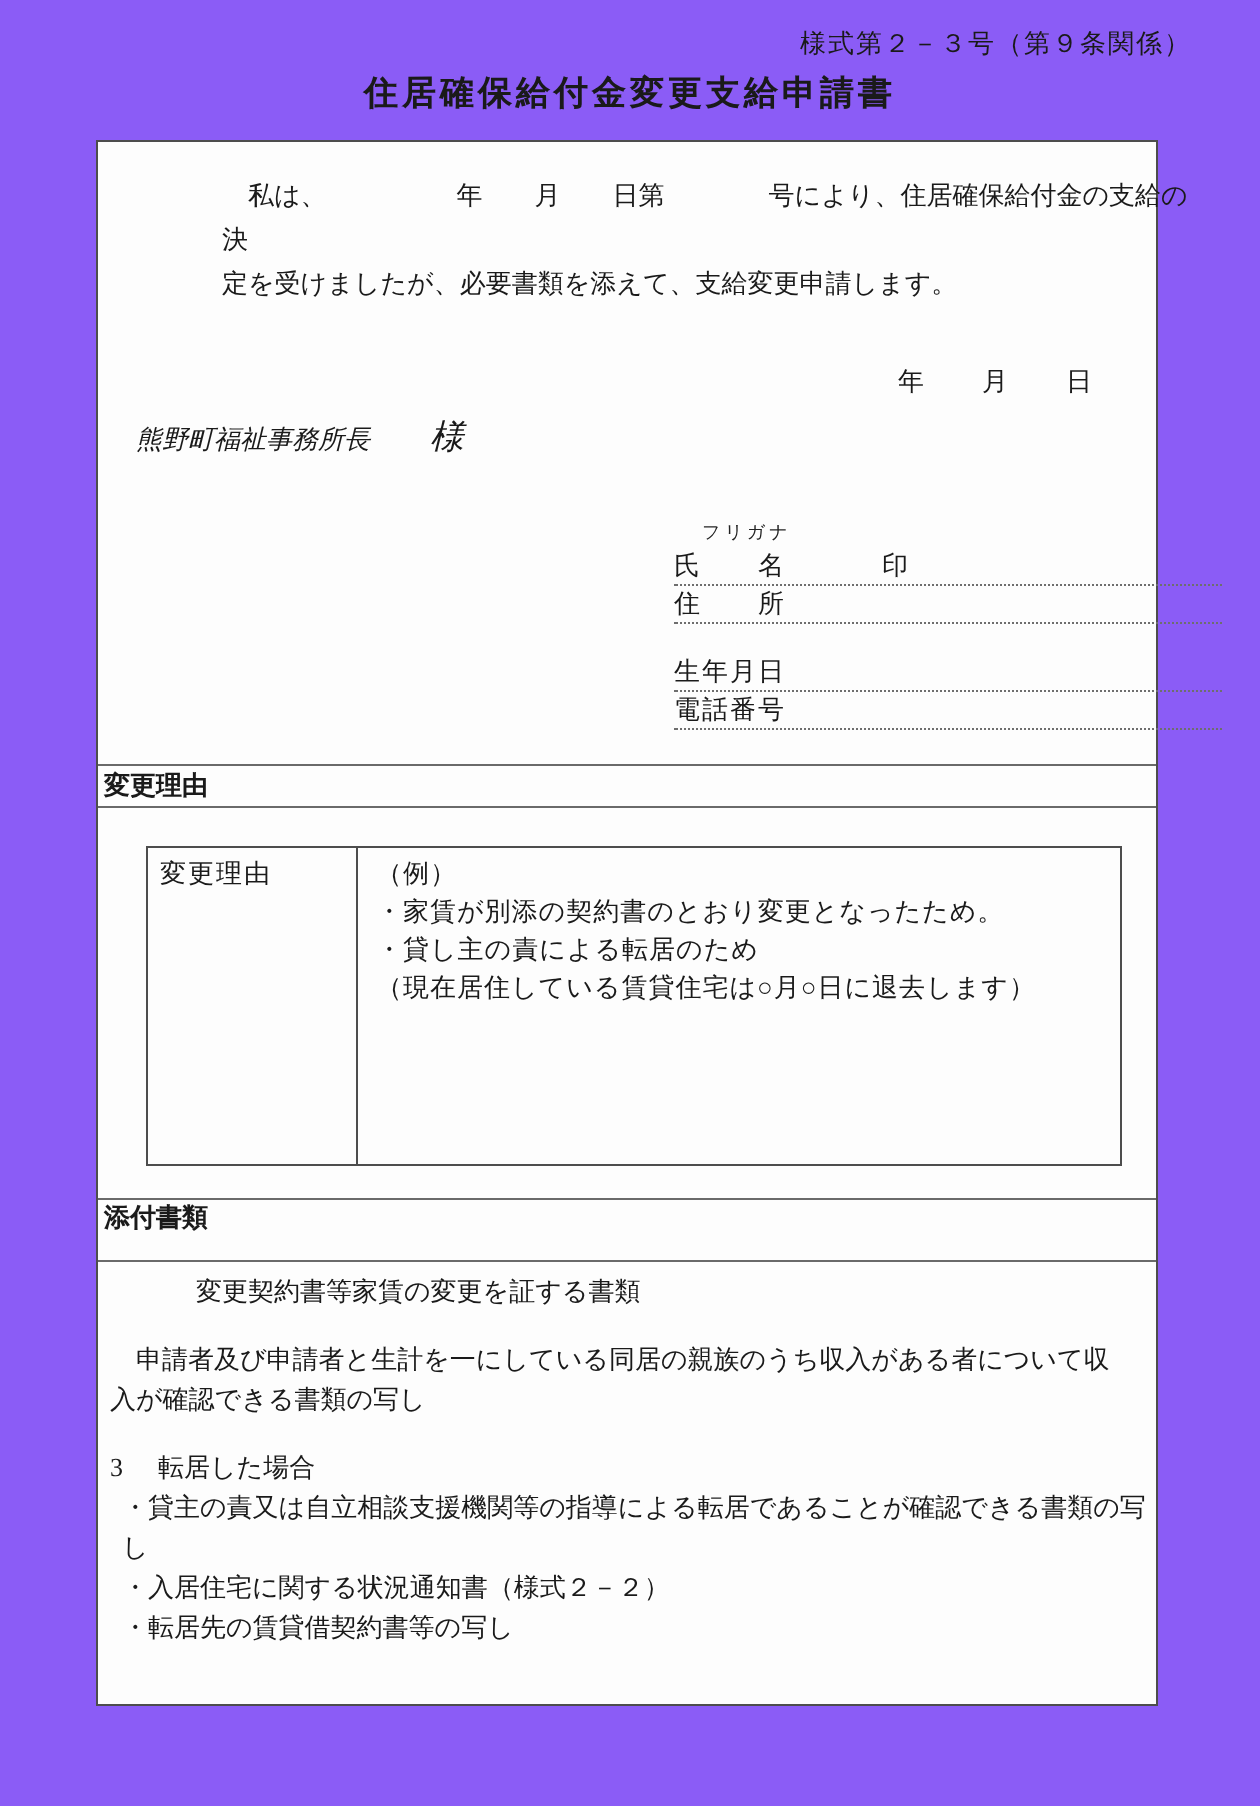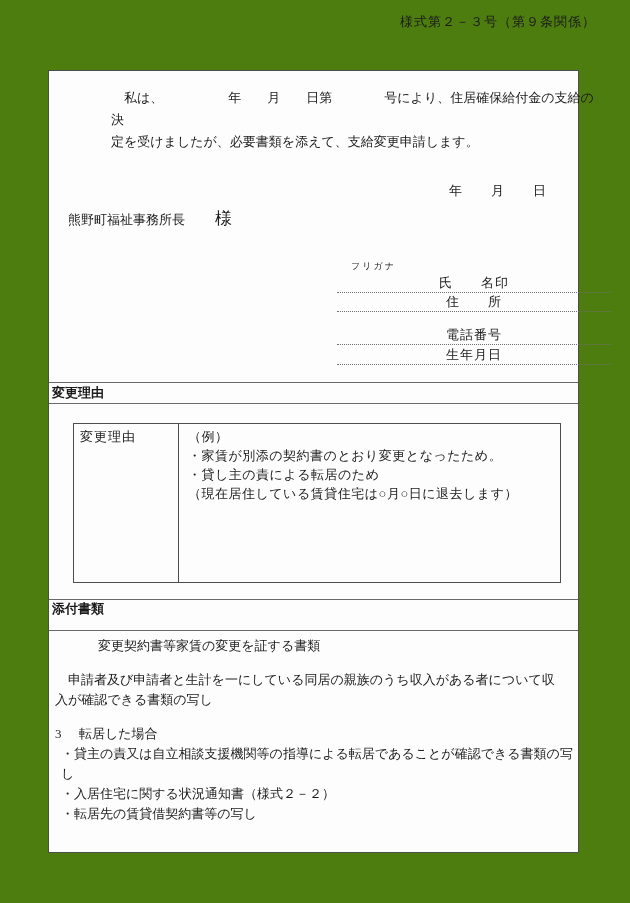--- a/index.html
+++ b/index.html
@@ -1,19 +1,19 @@
 <!DOCTYPE html>
 <html lang="ja"><head>
 <meta charset="utf-8">
 <style>
   html,body{margin:0;padding:0;background:#ffffff;}
   .page{
     position:relative;
     width:630px;height:903px;
-    background:#4d7c0f;
+    background:#8b5cf6;
     color:#1a1a1a;
     font-family:"Liberation Serif", serif;
     font-size:13px;
     overflow:hidden;
   }
   .form-number{
     position:absolute;top:13px;right:34px;
     font-size:13px;letter-spacing:1px;
   }
   .form-title{
@@ -33,34 +33,35 @@
     position:absolute;left:22px;top:16px;width:492px;
     line-height:22px;
     margin-left:40px;
   }
   .intro .l1{text-indent:13px;margin:0;}
   .intro .l2{margin:0;}
   .date-line{
     position:absolute;top:111px;right:31px;
     letter-spacing:1px;
   }
-  .addressee{position:absolute;left:19px;top:136px;}
+  .addressee{position:absolute;left:19px;top:136px;font-style:italic;}
   .addressee .suffix{
     font-size:17px;margin-left:30px;
   }
   .fields{position:absolute;left:248px;top:188px;width:274px;margin-left:40px;}
   .furigana{
     font-size:9px;letter-spacing:2px;
     padding-left:14px;height:14px;line-height:14px;color:#222;
   }
   .frow{
     height:19px;line-height:19px;
     border-bottom:1px dotted #6e6e6e;
-    display:flex;justify-content:center;align-items:flex-end;
+    display:flex;justify-content:flex-start;align-items:flex-end;
     letter-spacing:1px;
+    gap:48px;
   }
   .frow.short{height:18px;line-height:18px;}
   .fgap{height:14px;}
   .band{
     position:absolute;left:0;width:100%;
     border-top:1px solid #6a6a6a;border-bottom:1px solid #6a6a6a;
     background:#fdfdfd;
     font-family:"Liberation Sans", sans-serif;
     font-weight:bold;font-size:13px;
     padding-left:3px;box-sizing:border-box;
@@ -94,20 +95,21 @@
   .att-line-b{padding-left:19px;}
   .att-line-c{padding-left:6px;}
   .att-bullet{padding-left:12px;}
 </style>
 </head>
 <body>
 
 <div class="page">
 
   <div class="form-number">様式第２－３号（第９条関係）</div>
+  <div class="form-title">住居確保給付金変更支給申請書</div>
 
   <div class="box">
 
     <div class="section-top">
       <div class="intro">
         <p class="l1">私は、　　　　　年　　月　　日第　　　　号により、住居確保給付金の支給の決</p>
         <p class="l2">定を受けましたが、必要書類を添えて、支給変更申請します。</p>
       </div>
 
       <div class="date-line">年　　月　　日</div>
@@ -119,25 +121,25 @@
       <div class="fields">
         <div class="furigana">フリガナ</div>
         <div class="frow">
           <span>氏　　名</span>
           <span>印</span>
         </div>
         <div class="frow short">
           <span>住　　所</span>
         </div>
         <div class="fgap"></div>
+        <div class="frow">
+          <span>生年月日</span>
+        </div>
         <div class="frow short">
           <span>電話番号</span>
-        </div>
-        <div class="frow">
-          <span>生年月日</span>
         </div>
       </div>
     </div>
 
     <div class="band band-reason">変更理由</div>
 
     <div class="section-reason">
       <div class="reason-table">
         <div class="reason-cell-label">変更理由</div>
         <div class="reason-cell-body">

